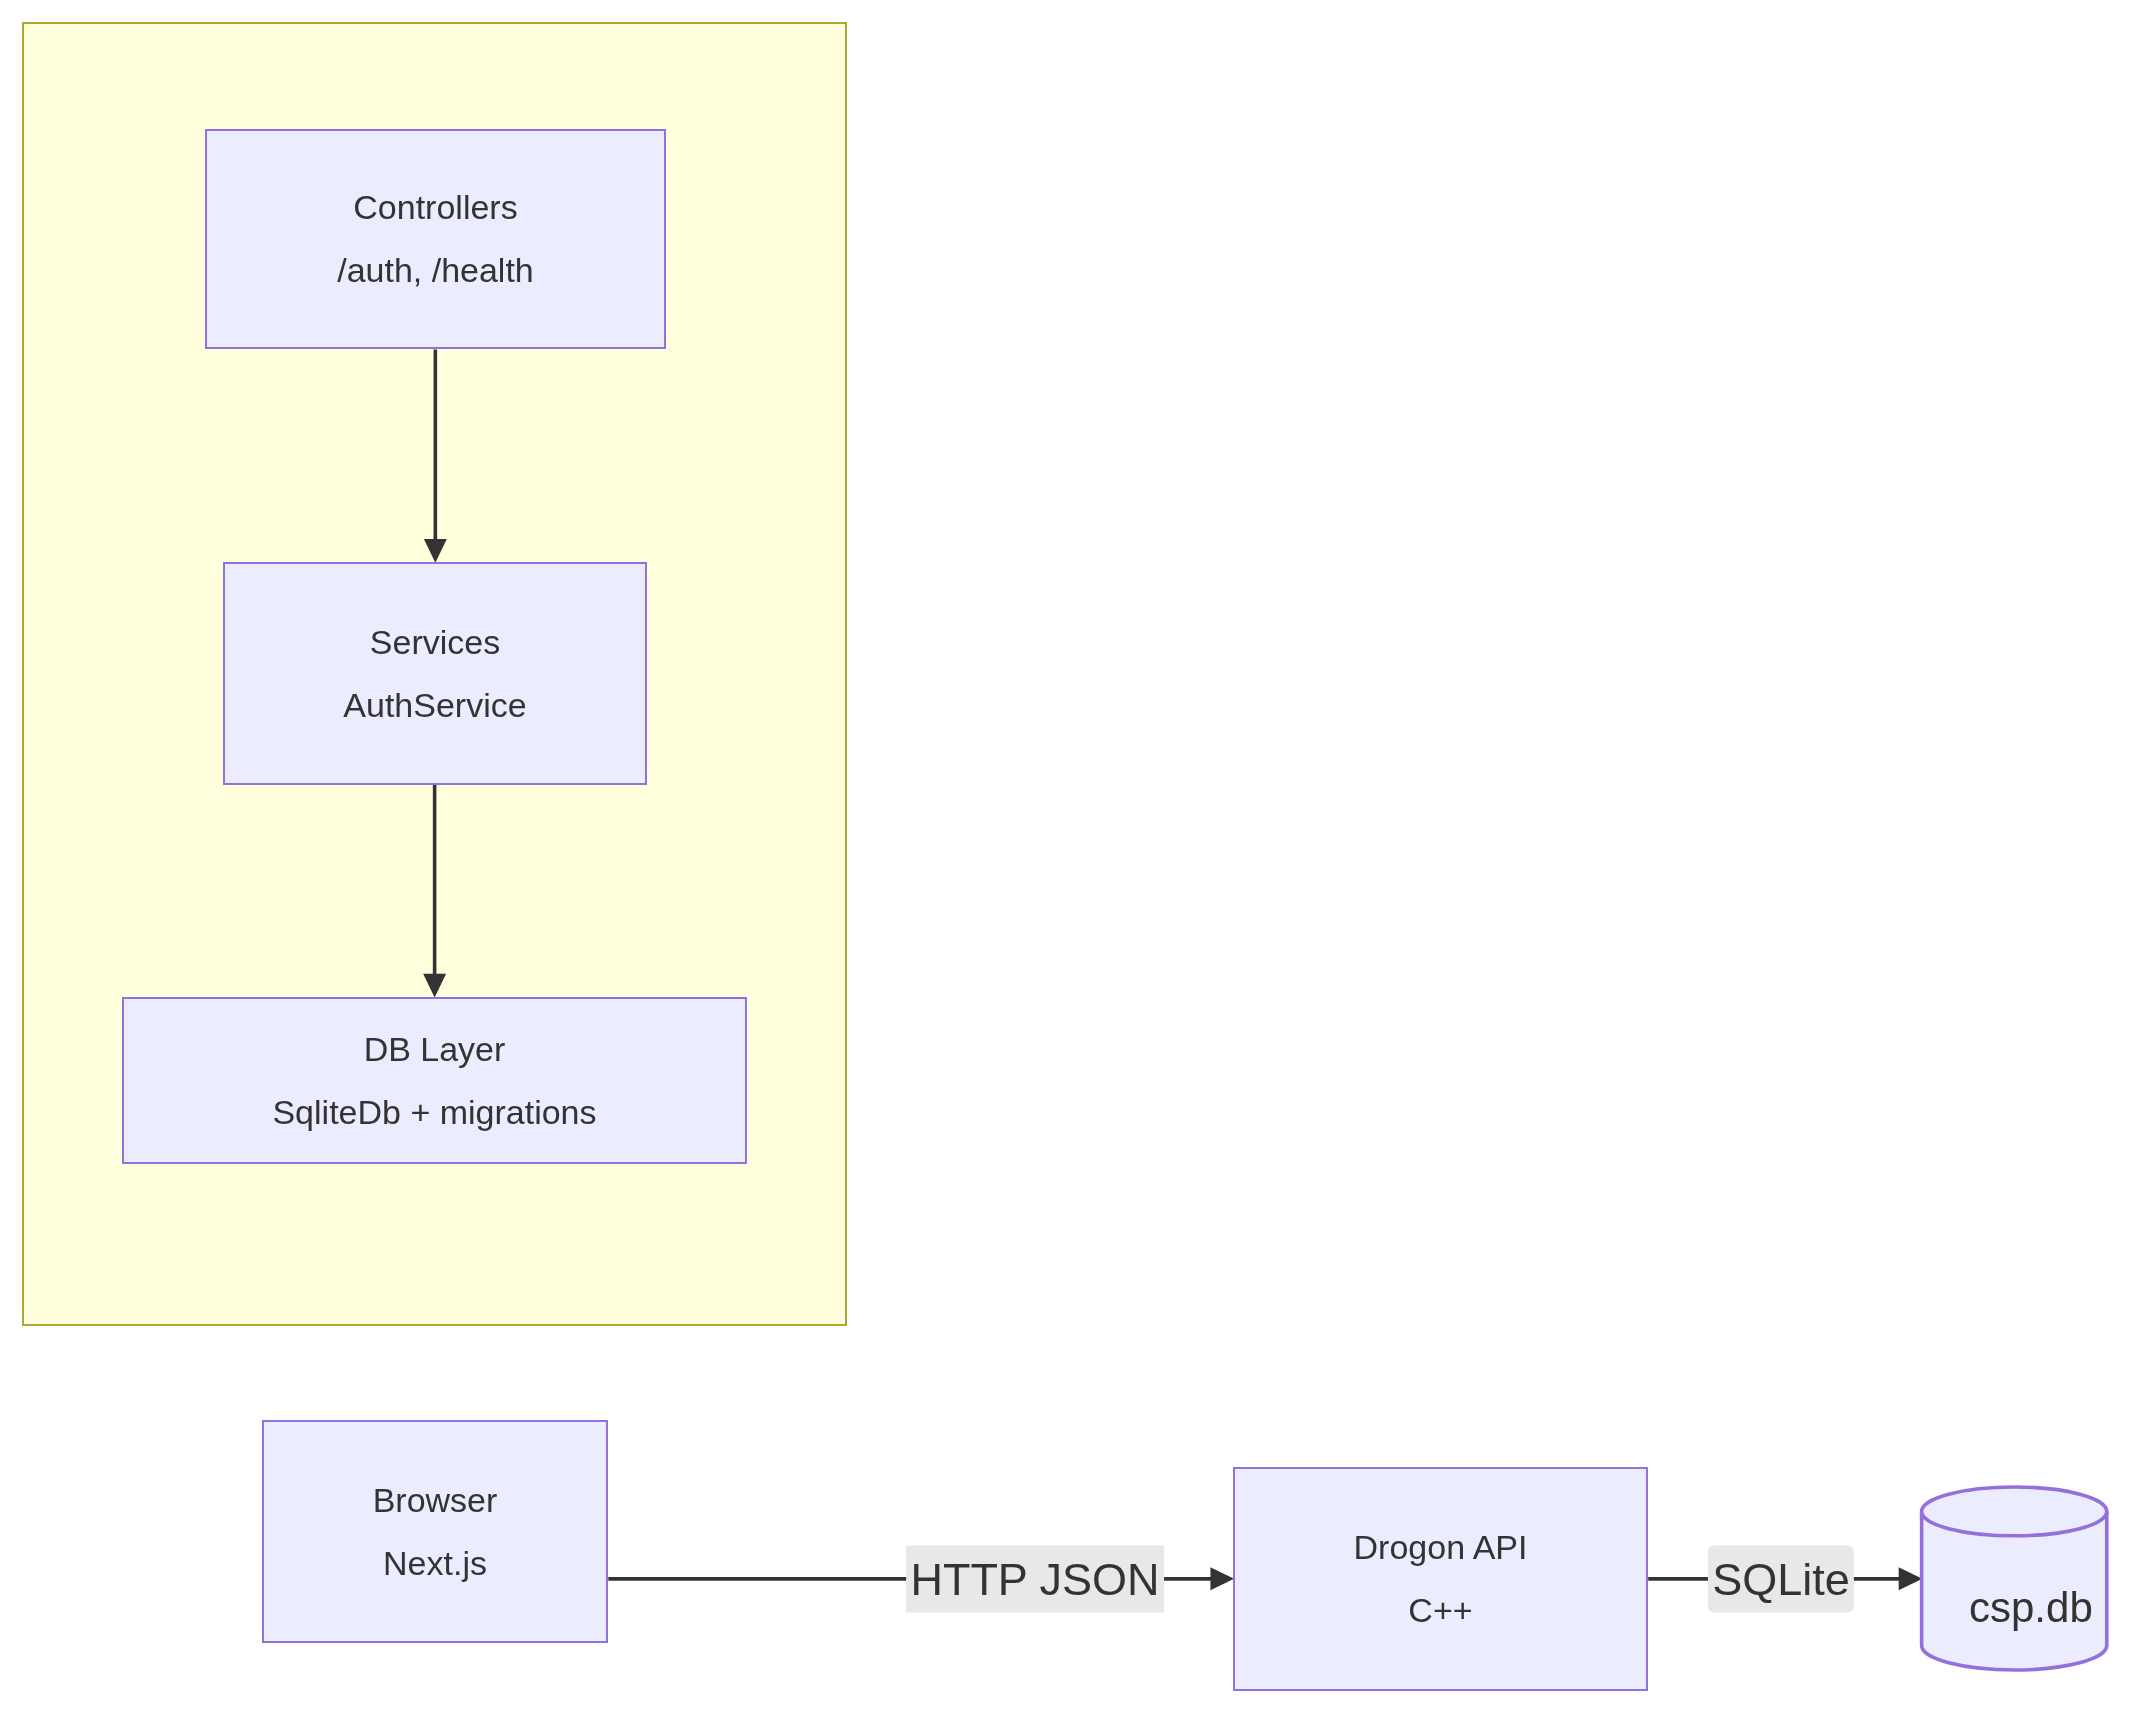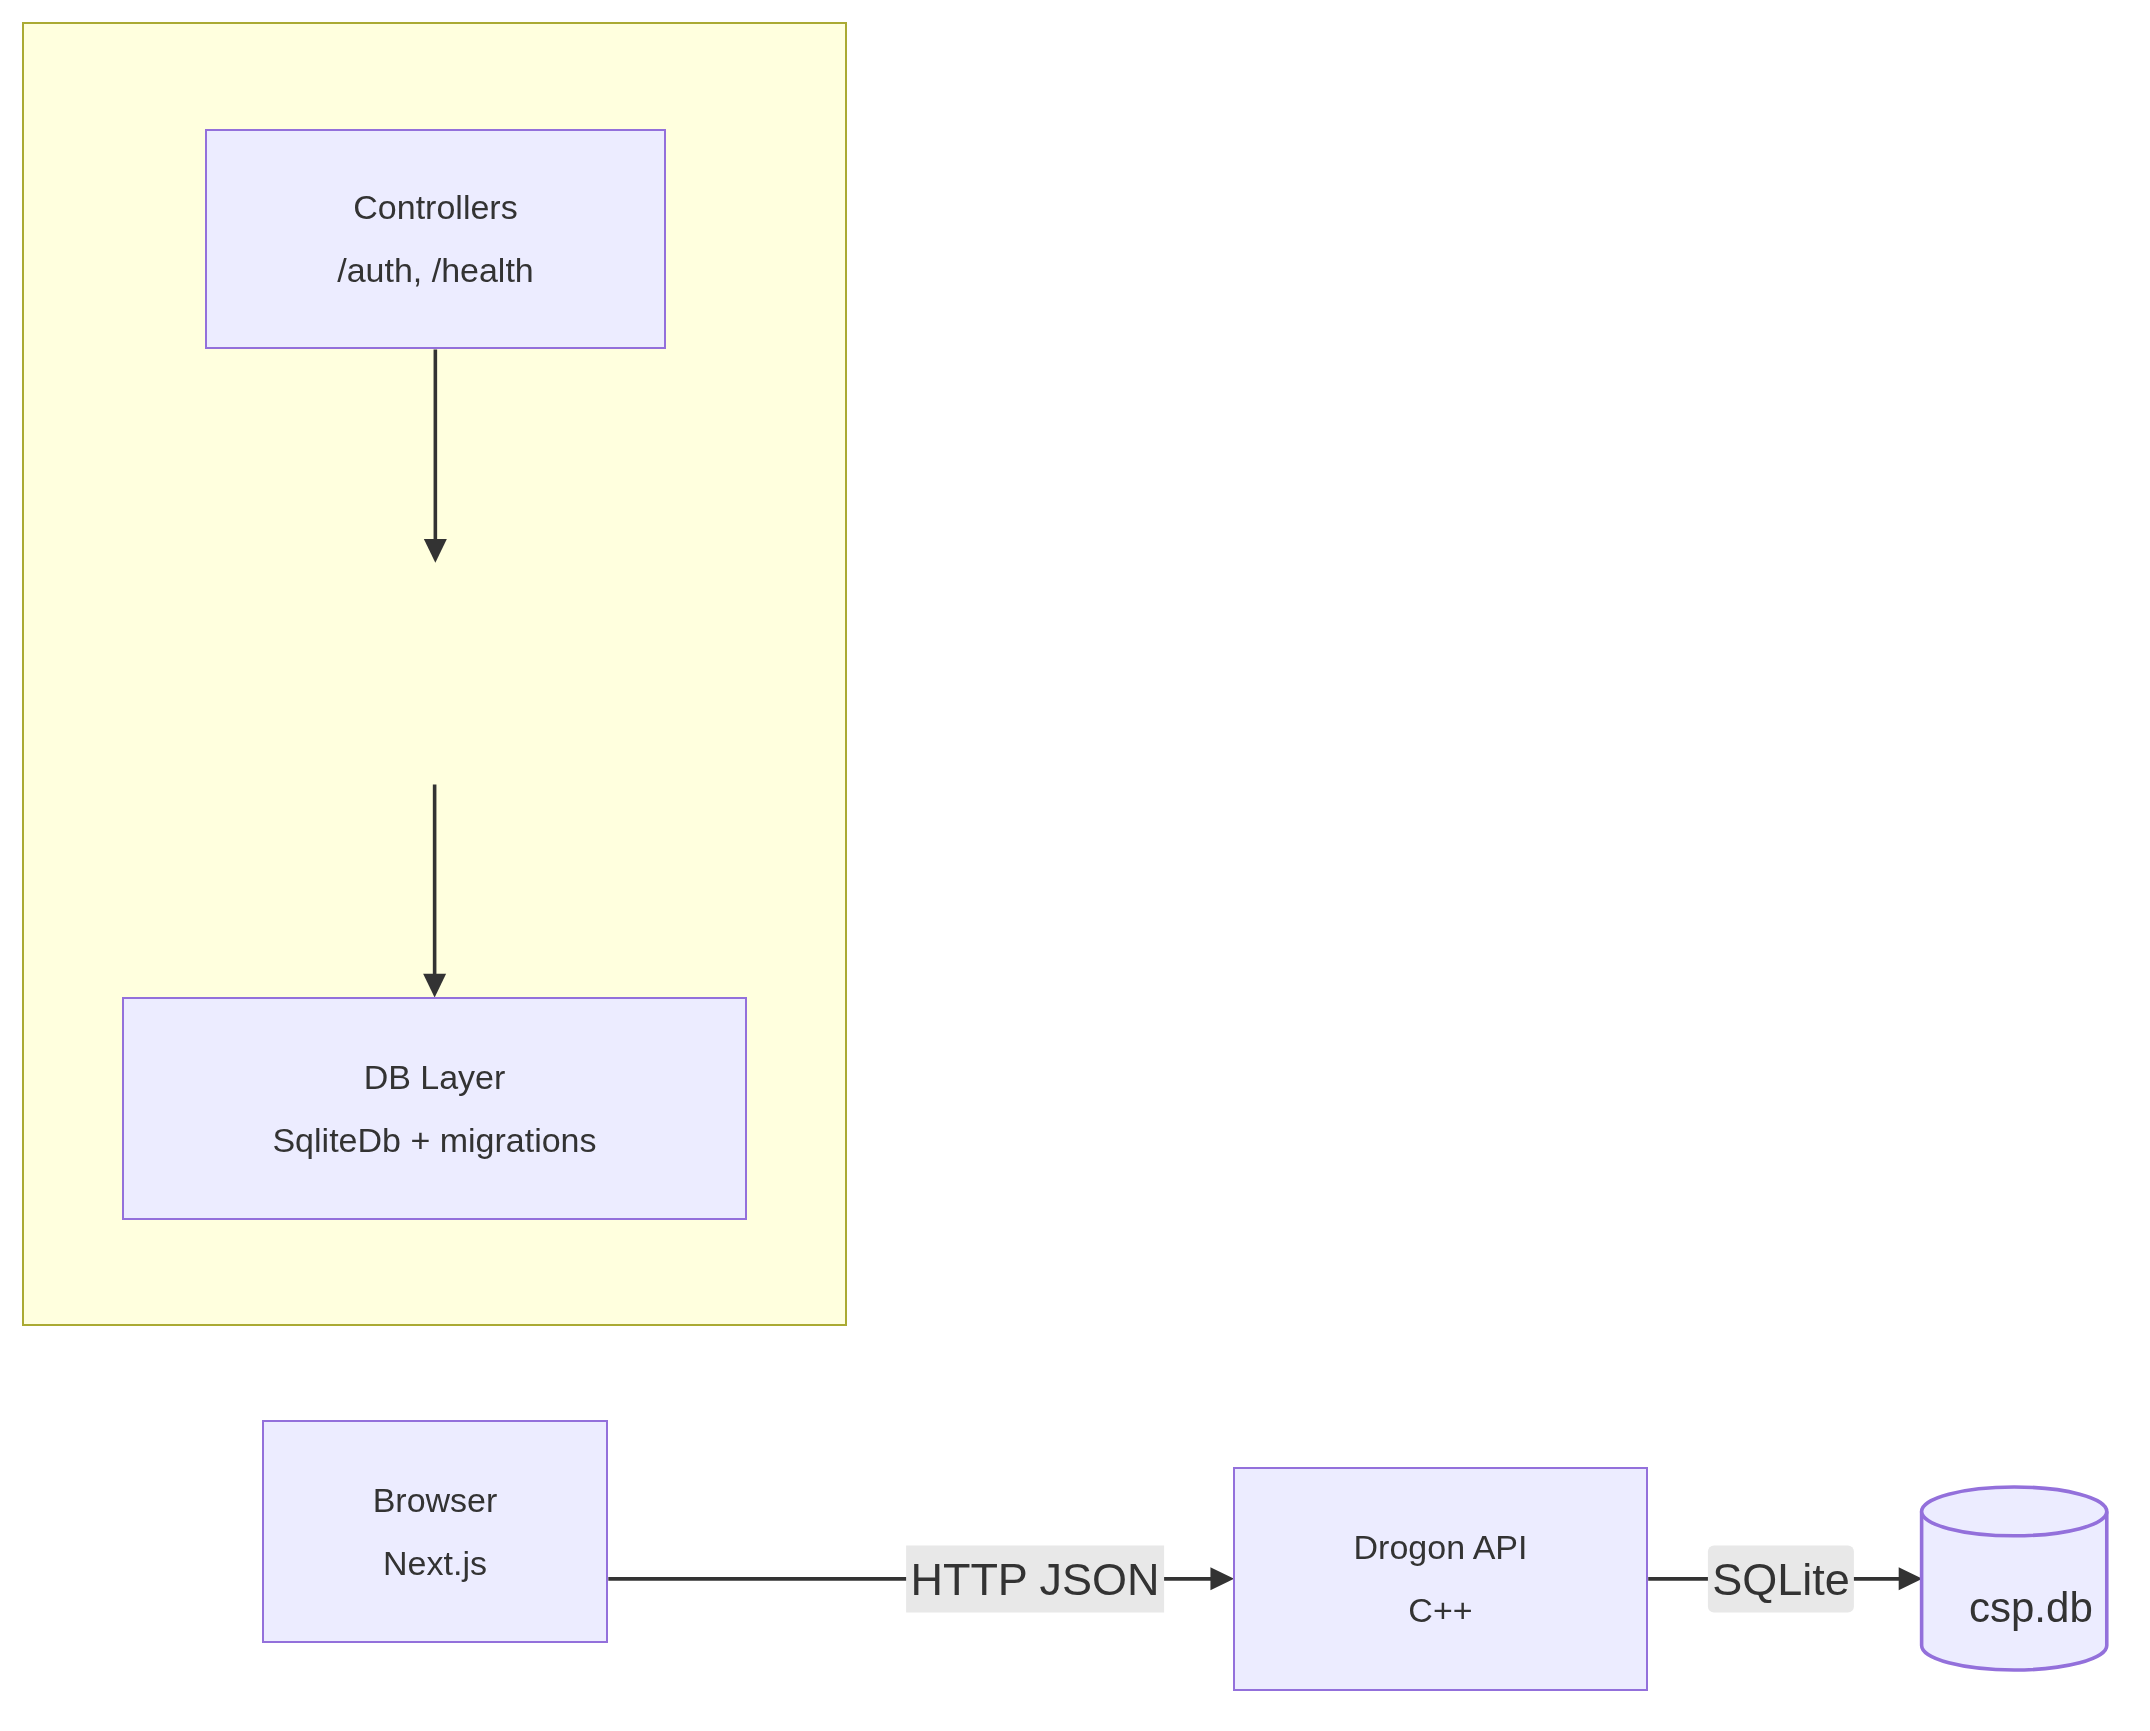--- a/index.html
+++ b/index.html
@@ -54,21 +54,21 @@
     flex-direction:column;
     align-items:center;
     justify-content:center;
     text-align:center;
     font-size:34px;
     color:var(--text);
   }
   .node-line{line-height:63px;white-space:nowrap;}
   .node-controllers{left:205px;top:129px;width:461px;height:220px;}
   .node-services{left:223px;top:562px;width:424px;height:223px;}
-  .node-dblayer{left:122px;top:997px;width:625px;height:223px;}
+  .node-dblayer{left:122px;top:997px;width:625px;height:167px;}
   .node-browser{left:262px;top:1420px;width:346px;height:223px;}
   .node-drogon{left:1233px;top:1467px;width:415px;height:224px;}
   .edge-label{
     position:absolute;
     transform:translate(-50%,-50%);
     background:var(--edge-label-bg);
     font-size:45px;
     line-height:67px;
     padding:0 4.3px;
     white-space:nowrap;
@@ -119,20 +119,24 @@
       <path class="cyl" d="M 2677 2106 L 2677 2293 A 129 34 0 0 0 2935 2293 L 2935 2106"></path>
       <ellipse class="cyl" cx="2806" cy="2106" rx="129" ry="34"></ellipse>
     </g>
   </svg>
 
   <div class="node node-controllers">
     <div class="node-line">Controllers</div>
     <div class="node-line">/auth, /health</div>
   </div>
 
+  <div class="node node-services">
+    <div class="node-line">Services</div>
+    <div class="node-line">AuthService</div>
+  </div>
 
   <div class="node node-dblayer">
     <div class="node-line">DB Layer</div>
     <div class="node-line">SqliteDb + migrations</div>
   </div>
 
   <div class="node node-browser">
     <div class="node-line">Browser</div>
     <div class="node-line">Next.js</div>
   </div>

